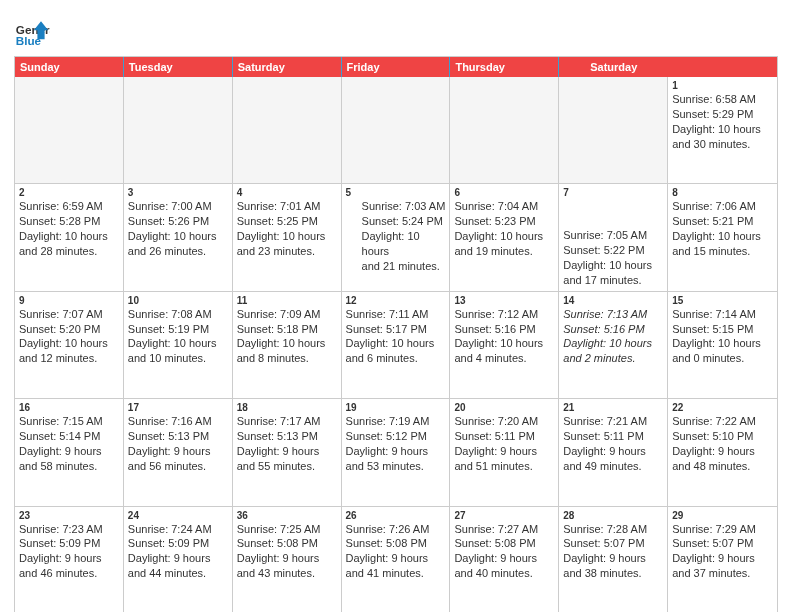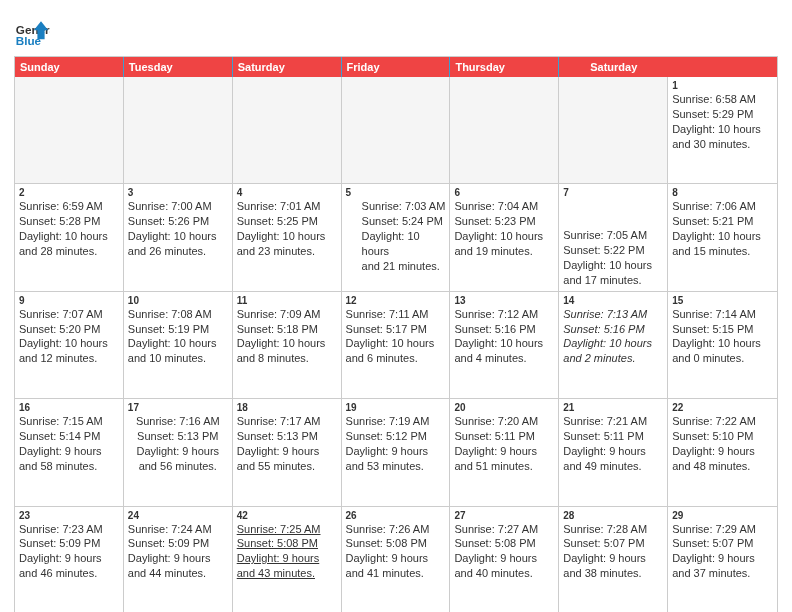--- a/index.html
+++ b/index.html
@@ -248,21 +248,21 @@
         <div class="cal-row">
           <div class="cal-cell">
             <span class="day-num">16</span>
             <div class="cell-text" style="white-space: pre-line;">Sunrise: 7:15 AM
 Sunset: 5:14 PM
 Daylight: 9 hours
 and 58 minutes.</div>
           </div>
           <div class="cal-cell">
             <span class="day-num">17</span>
-            <div class="cell-text" style="white-space: pre-line; text-align: center;">Sunrise: 7:16 AM
+            <div class="cell-text" style="white-space: pre-line;">Sunrise: 7:16 AM
 Sunset: 5:13 PM
 Daylight: 9 hours
 and 56 minutes.</div>
           </div>
           <div class="cal-cell">
             <span class="day-num">18</span>
             <div class="cell-text" style="white-space: pre-line;">Sunrise: 7:17 AM
 Sunset: 5:13 PM
 Daylight: 9 hours
 and 55 minutes.</div>
@@ -305,22 +305,22 @@
 and 46 minutes.</div>
           </div>
           <div class="cal-cell">
             <span class="day-num">24</span>
             <div class="cell-text" style="white-space: pre-line;">Sunrise: 7:24 AM
 Sunset: 5:09 PM
 Daylight: 9 hours
 and 44 minutes.</div>
           </div>
           <div class="cal-cell">
-            <span class="day-num">42</span>
-            <div class="cell-text" style="white-space: pre-line; text-decoration: underline;">Sunrise: 7:25 AM
+            <span class="day-num">36</span>
+            <div class="cell-text" style="white-space: pre-line;">Sunrise: 7:25 AM
 Sunset: 5:08 PM
 Daylight: 9 hours
 and 43 minutes.</div>
           </div>
           <div class="cal-cell">
             <span class="day-num">26</span>
             <div class="cell-text" style="white-space: pre-line;">Sunrise: 7:26 AM
 Sunset: 5:08 PM
 Daylight: 9 hours
 and 41 minutes.</div>

